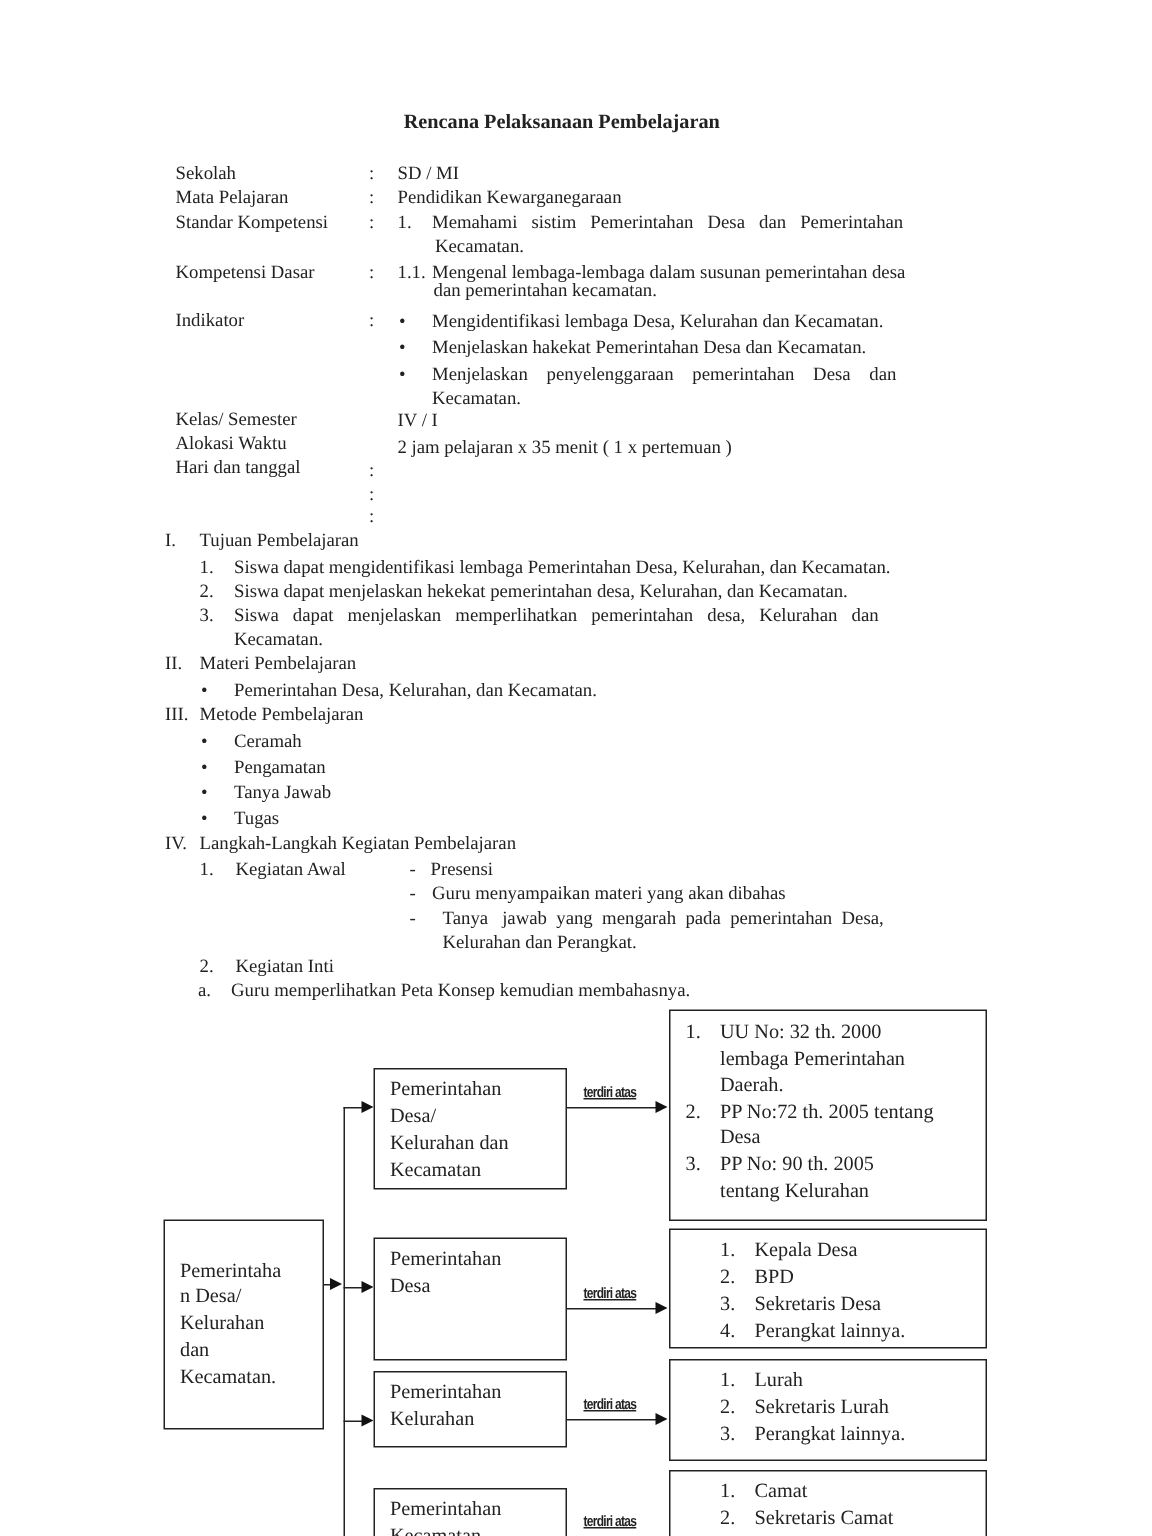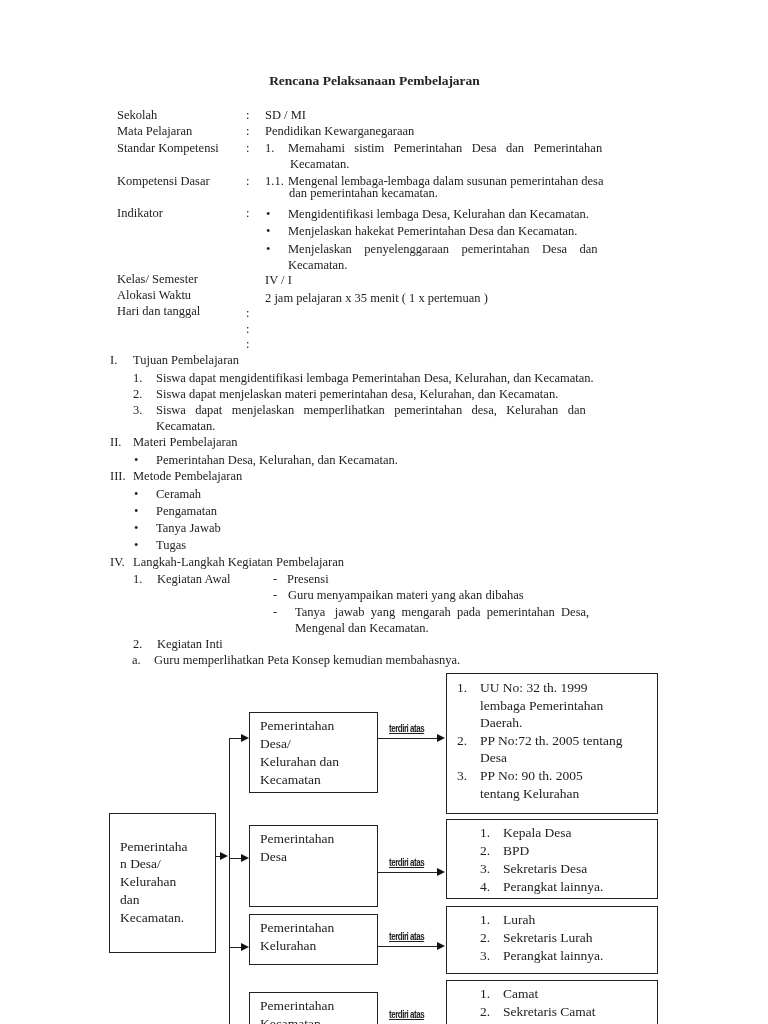--- a/index.html
+++ b/index.html
@@ -64,21 +64,21 @@
     <div class="abs" style="left:246px;top:321px">:</div>
     <div class="abs" style="left:246px;top:336px">:</div>
   </div>
 
   <div>
     <div class="abs" style="left:110px;top:352px">I.</div>
     <div class="abs" style="left:133px;top:352px">Tujuan Pembelajaran</div>
     <div class="abs" style="left:133px;top:370px">1.</div>
     <div class="abs" style="left:156px;top:370px">Siswa dapat mengidentifikasi lembaga Pemerintahan Desa, Kelurahan, dan Kecamatan.</div>
     <div class="abs" style="left:133px;top:386px">2.</div>
-    <div class="abs" style="left:156px;top:386px">Siswa dapat menjelaskan materi pemerintahan desa, Kelurahan, dan Kecamatan.</div>
+    <div class="abs" style="left:156px;top:386px">Siswa dapat menjelaskan hekekat pemerintahan desa, Kelurahan, dan Kecamatan.</div>
     <div class="abs" style="left:133px;top:402px">3.</div>
     <div class="abs" style="left:156px;top:402px;white-space:pre">Siswa   dapat   menjelaskan   memperlihatkan   pemerintahan   desa,   Kelurahan   dan</div>
     <div class="abs" style="left:156px;top:418px">Kecamatan.</div>
   </div>
 
   <div>
     <div class="abs" style="left:110px;top:434px">II.</div>
     <div class="abs" style="left:133px;top:434px">Materi Pembelajaran</div>
     <div class="abs" style="left:134px;top:452px">•</div>
     <div class="abs" style="left:156px;top:452px">Pemerintahan Desa, Kelurahan, dan Kecamatan.</div>
@@ -102,21 +102,21 @@
     <div class="abs" style="left:133px;top:554px">Langkah-Langkah Kegiatan Pembelajaran</div>
 
     <div class="abs" style="left:133px;top:571px">1.</div>
     <div class="abs" style="left:157px;top:571px">Kegiatan Awal</div>
     <div class="abs" style="left:273px;top:571px">-</div>
     <div class="abs" style="left:287px;top:571px">Presensi</div>
     <div class="abs" style="left:273px;top:587px">-</div>
     <div class="abs" style="left:288px;top:587px">Guru menyampaikan materi yang akan dibahas</div>
     <div class="abs" style="left:273px;top:604px">-</div>
     <div class="abs" style="left:289px;top:604px;white-space:pre">  Tanya   jawab  yang  mengarah  pada  pemerintahan  Desa,</div>
-    <div class="abs" style="left:295px;top:620px">Mengenal dan Kecamatan.</div>
+    <div class="abs" style="left:295px;top:620px">Kelurahan dan Perangkat.</div>
 
     <div class="abs" style="left:133px;top:636px">2.</div>
     <div class="abs" style="left:157px;top:636px">Kegiatan Inti</div>
 
     <div class="abs" style="left:132px;top:652px">a.</div>
     <div class="abs" style="left:154px;top:652px">Guru memperlihatkan Peta Konsep kemudian membahasnya.</div>
   </div>
 
   <div>
 
@@ -139,21 +139,21 @@
       <div class="boxtext" style="left:10px;top:4px">Pemerintahan</div>
       <div class="boxtext" style="left:10px;top:22px">Desa/</div>
       <div class="boxtext" style="left:10px;top:40px">Kelurahan dan</div>
       <div class="boxtext" style="left:10px;top:58px">Kecamatan</div>
     </div>
     <div class="lbl" style="left:389px;top:723px">terdiri atas</div>
     <div class="line" style="left:378px;top:738px;width:60px;height:1px"></div>
     <div class="arrowhead" style="left:437px;top:734px"></div>
     <div class="box" style="left:446px;top:673px;width:212px;height:141px">
       <div class="boxtext" style="left:10px;top:5px">1.</div>
-      <div class="boxtext" style="left:33px;top:5px">UU No: 32 th. 1999</div>
+      <div class="boxtext" style="left:33px;top:5px">UU No: 32 th. 2000</div>
       <div class="boxtext" style="left:33px;top:23px">lembaga Pemerintahan</div>
       <div class="boxtext" style="left:33px;top:40px">Daerah.</div>
       <div class="boxtext" style="left:10px;top:58px">2.</div>
       <div class="boxtext" style="left:33px;top:58px">PP No:72 th. 2005 tentang</div>
       <div class="boxtext" style="left:33px;top:75px">Desa</div>
       <div class="boxtext" style="left:10px;top:93px">3.</div>
       <div class="boxtext" style="left:33px;top:93px">PP No: 90 th. 2005</div>
       <div class="boxtext" style="left:33px;top:111px">tentang Kelurahan</div>
     </div>
 

